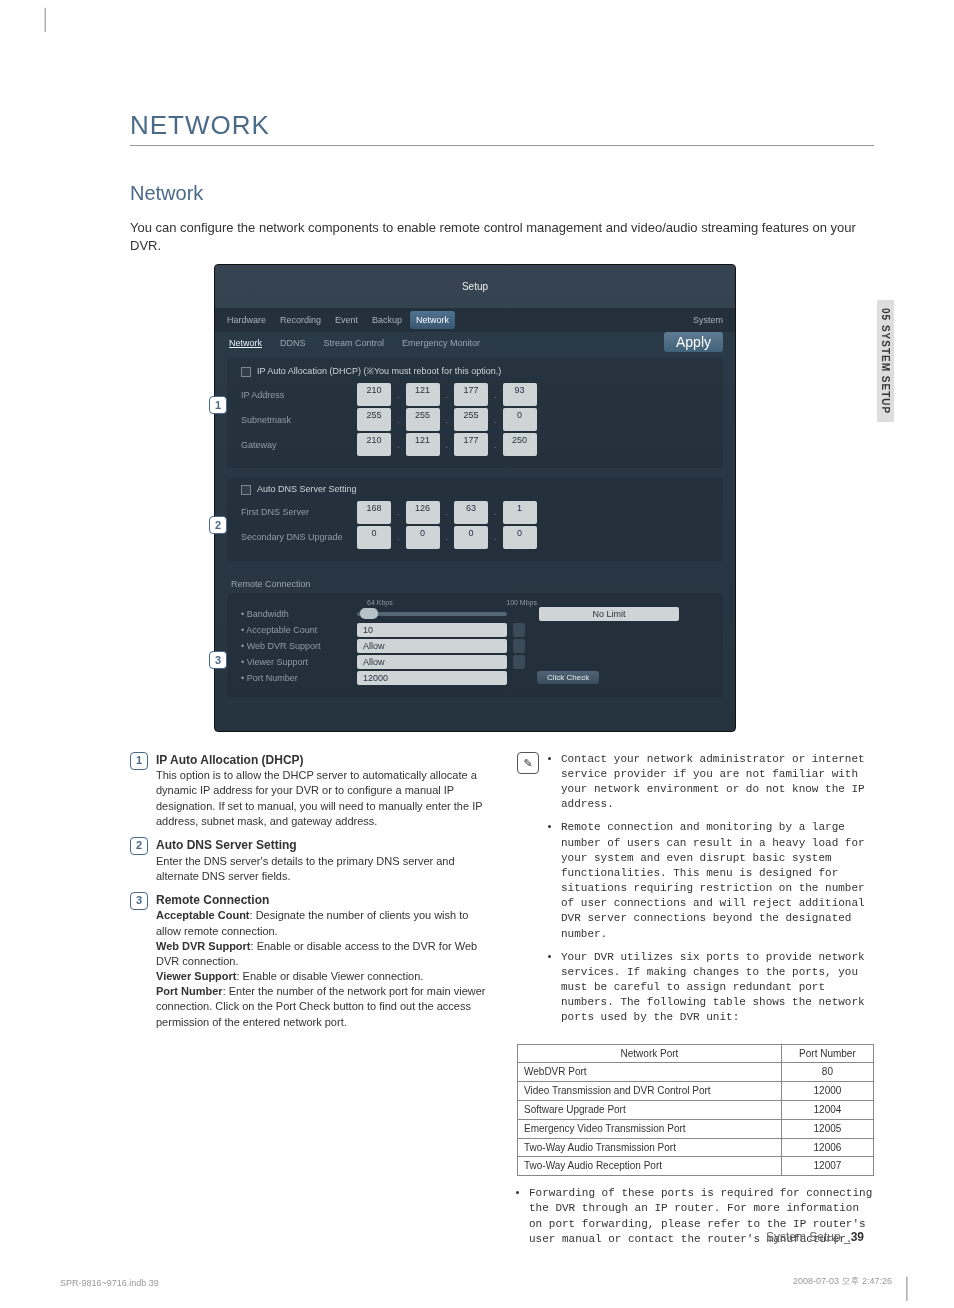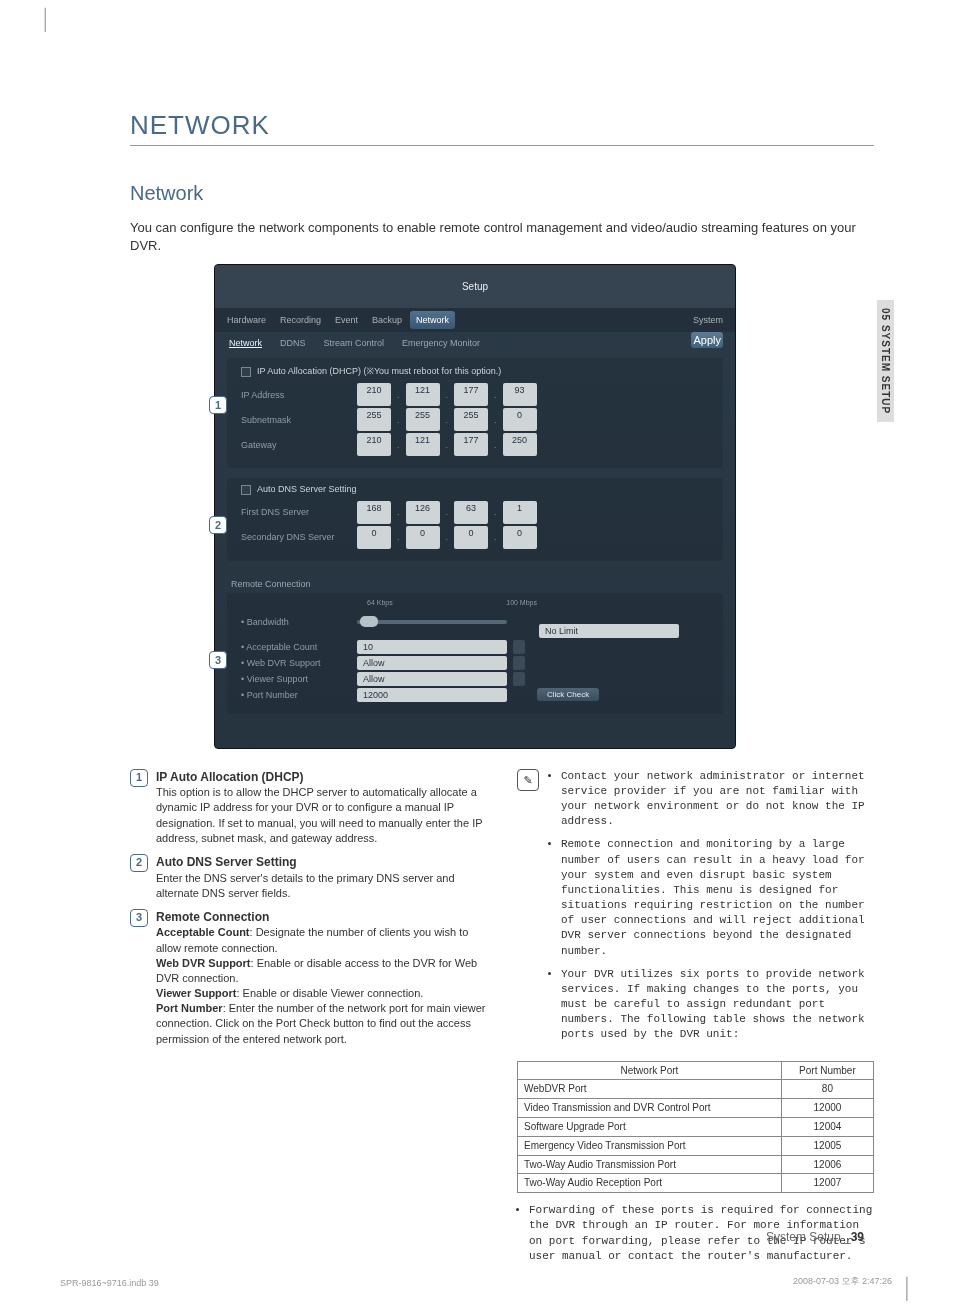--- a/index.html
+++ b/index.html
@@ -75,22 +75,22 @@
     font-size: 9px;
     color: #9aa7b0;
   }
   .subtabs .sel { color: #eaf2f8; text-decoration: underline; }
   .apply {
     position: absolute;
     right: 12px;
     margin-top: -22px;
     background: linear-gradient(#5e7c93,#42627a);
     border-radius: 3px;
-    padding: 2px 2px;
-    font-size: 11px;
+    padding: 2px 12px;
+    font-size: 14px;
     color: #fff;
   }
   .shot-body { padding: 4px 12px 4px 12px; position: relative; }
   .group {
     background: rgba(0,0,0,.10);
     border-radius: 3px;
     padding: 6px 10px 10px 14px;
     margin-bottom: 10px;
     position: relative;
   }
@@ -378,21 +378,21 @@
             <span class="rl">First DNS Server</span>
           <span class="ip">168</span>
             <span class="dot">.</span>
           <span class="ip">126</span>
             <span class="dot">.</span>
           <span class="ip">63</span>
             <span class="dot">.</span>
           <span class="ip">1</span>
         </div>
         <div class="row">
-            <span class="rl">Secondary DNS Server</span>
+            <span class="rl">Secondary DNS Upgrade</span>
           <span class="ip">0</span>
             <span class="dot">.</span>
           <span class="ip">0</span>
             <span class="dot">.</span>
           <span class="ip">0</span>
             <span class="dot">.</span>
           <span class="ip">0</span>
         </div>
       </div>
 
@@ -400,21 +400,21 @@
       <div class="group" style="position:relative;">
         <span class="num-badge" style="top:58px; left:-18px;">3</span>
         <div class="bw-scale">
           <span>64 Kbps</span>
             <span>100 Mbps</span>
         </div>
         <div class="row">
           <span class="rl">• <span>Bandwidth</span></span>
           <span class="slider"></span>
           <span style="width:20px"></span>
-          <span class="wide sel-short" style="background:#cfd4d7;text-align:left;margin-top:17px;">No Limit</span>
+          <span class="wide sel-short" style="background:#cfd4d7;text-align:center;">No Limit</span>
         </div>
         <div class="row">
           <span class="rl">• <span>Acceptable Count</span></span>
           <span class="wide sel-wide">10</span>
           <span class="stepper"></span>
         </div>
         <div class="row">
           <span class="rl">• <span>Web DVR Support</span></span>
           <span class="wide sel-wide">Allow</span>
           <span class="stepper"></span>

